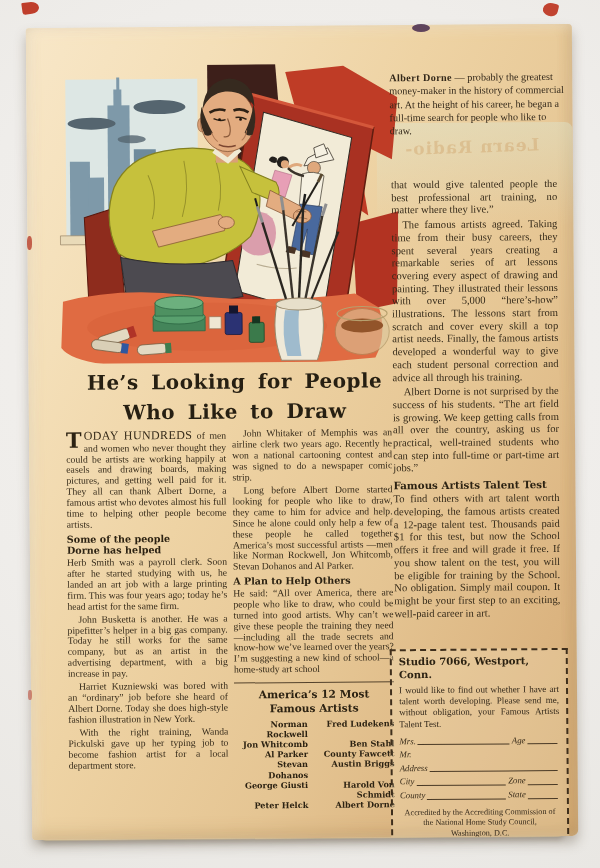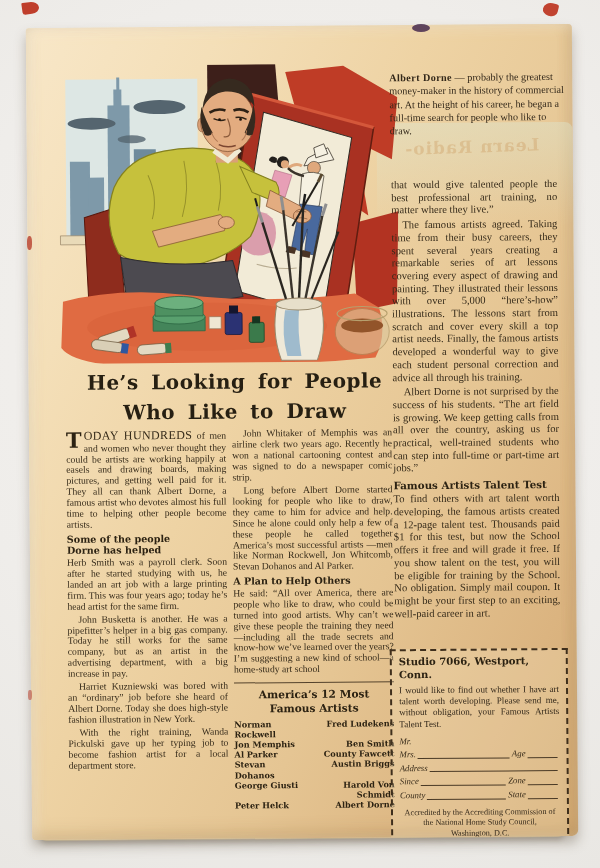--- a/index.html
+++ b/index.html
@@ -54,21 +54,21 @@
   .col-right .subhead{font-size:10.3px;margin:4px 0 2px;}
   .dropcap{float:left;font-family:"DejaVu Serif",serif;font-weight:bold;
     font-size:21px;line-height:19px;padding:1px 2px 0 0;color:#2c2212;}
   .sc{font-size:12px;letter-spacing:0.4px;}
   
   .artists-box{margin-top:7px;padding-top:5px;border-top:1px solid #55432c;}
   .ab-title{text-align:center;font-family:"DejaVu Serif",serif;font-weight:bold;
     font-size:10.6px;line-height:1.25;color:#2c2212;margin-bottom:4px;}
   .ab-row{display:flex;font-family:"DejaVu Serif",serif;font-weight:bold;
     font-size:8.2px;line-height:1.24;color:#2c2212;text-align:left;}
-  .ab-left{width:49%;text-align:left;padding-right:4px;box-sizing:border-box;}
+  .ab-left{width:49%;text-align:right;padding-right:4px;box-sizing:border-box;}
   .ab-right{width:51%;padding-left:2px;text-align:right;}
   
   .coupon{position:absolute;left:359px;top:624px;width:178px;box-sizing:border-box;
     border:2px dashed #3f2f1c;padding:5px 7px 4px;color:#33281a;
     background:rgba(255,245,216,0.22);}
   .coupon-head{font-family:"DejaVu Serif",serif;font-weight:bold;font-size:10.1px;
     line-height:1.25;color:#2c2212;}
   .coupon-body{margin:4px 0 5px;font-size:9.1px;line-height:1.22;text-align:justify;}
   .crow{display:flex;align-items:flex-end;font-style:italic;font-size:8.8px;
     line-height:1.55;color:#3a2d1b;}
@@ -260,22 +260,22 @@
     <div class="artists-box">
       <div class="ab-title">
         <span style="display:block">America’s 12 Most</span>
         <span style="display:block">Famous Artists</span>
       </div>
       <div class="ab-row">
           <span class="ab-left">Norman Rockwell</span>
           <span class="ab-right">Fred Ludekens</span>
         </div>
       <div class="ab-row">
-          <span class="ab-left">Jon Memphis</span>
-          <span class="ab-right">Ben Smith</span>
+          <span class="ab-left">Jon Whitcomb</span>
+          <span class="ab-right">Ben Stahl</span>
         </div>
       <div class="ab-row">
           <span class="ab-left">Al Parker</span>
           <span class="ab-right">County Fawcett</span>
         </div>
       <div class="ab-row">
           <span class="ab-left">Stevan Dohanos</span>
           <span class="ab-right">Austin Briggs</span>
         </div>
       <div class="ab-row">
@@ -297,34 +297,34 @@
     <p>To find others with art talent worth developing, the famous artists created a 12-page talent test. Thousands paid $1 for this test, but now the School offers it free and will grade it free. If you show talent on the test, you will be eligible for training by the School. No obligation. Simply mail coupon. It might be your first step to an exciting, well-paid career in art.</p>
   </div>
 
   <div class="coupon">
     <div class="coupon-head">
       <div>Studio 7066, Westport, Conn.</div>
     </div>
     <p class="coupon-body">I would like to find out whether I have art talent worth developing. Please send me, without obligation, your Famous Artists Talent Test.</p>
     <div>
       <div class="crow">
-          <span>Mr.</span>
-        </div>
-      <div class="crow">
           <span>Mrs.</span>
           <span class="fill"></span>
           <span>Age</span>
           <span class="fill short"></span>
         </div>
       <div class="crow">
+          <span>Mr.</span>
+        </div>
+      <div class="crow">
           <span>Address</span>
           <span class="fill"></span>
         </div>
       <div class="crow">
-          <span>Since</span>
+          <span>City</span>
           <span class="fill"></span>
           <span>Zone</span>
           <span class="fill short"></span>
         </div>
       <div class="crow">
           <span>County</span>
           <span class="fill"></span>
           <span>State</span>
           <span class="fill short"></span>
         </div>

